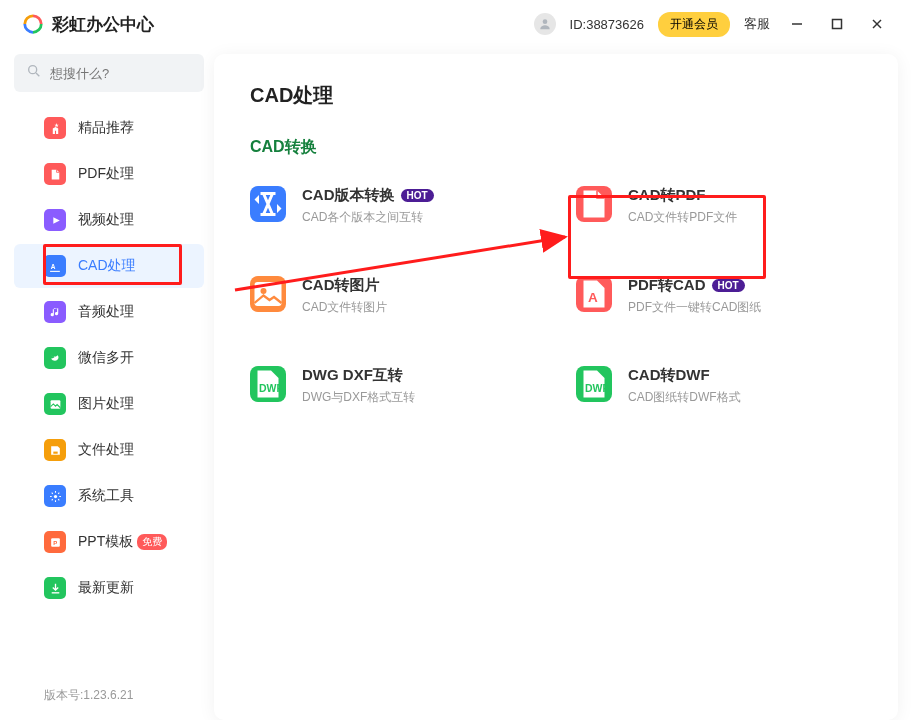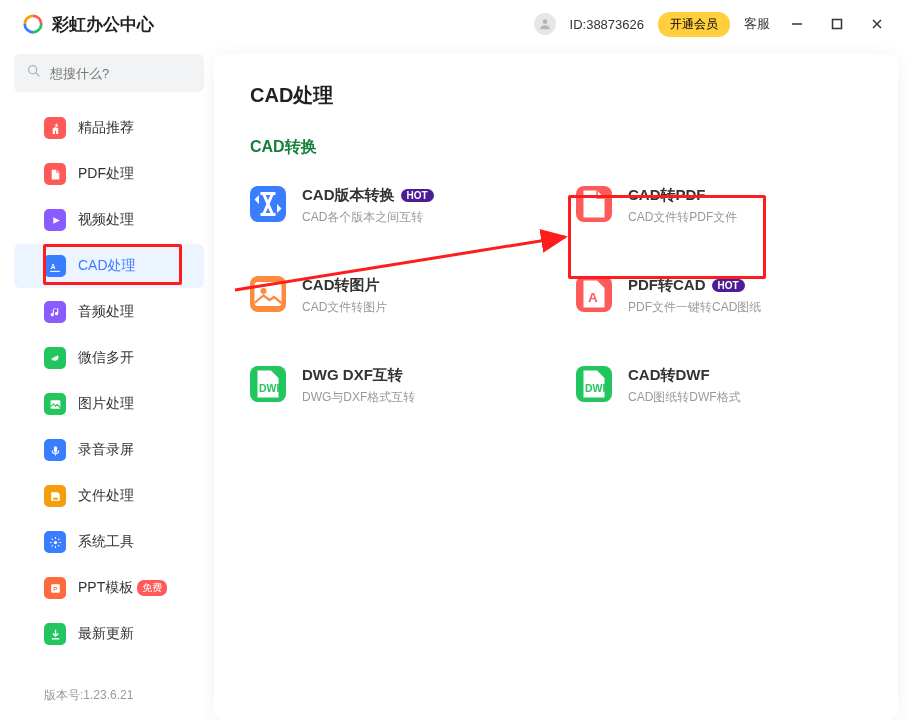--- a/index.html
+++ b/index.html
@@ -158,29 +158,20 @@
           <div class="nav-item">
             <span class="nav-icon" style="background:#22c55e">
               <svg viewBox="0 0 24 24" fill="#fff">
                 <rect x="3" y="4" width="18" height="16" rx="2"></rect>
                 <path d="M3 16l5-5 4 4 3-3 6 6" fill="none" stroke="#22c55e" stroke-width="2"></path>
               </svg>
             </span>
             <span class="nav-item-label">图片处理</span>
           </div>
           <div class="nav-item">
-            <span class="nav-icon" style="background:#3a7dff">
-              <svg viewBox="0 0 24 24" fill="#fff">
-                <rect x="9" y="4" width="6" height="12" rx="3"></rect>
-                <path d="M6 12a6 6 0 0 0 12 0M12 18v3" fill="none" stroke="#fff" stroke-width="2"></path>
-              </svg>
-            </span>
-            <span class="nav-item-label">录音录屏</span>
-          </div>
-          <div class="nav-item">
             <span class="nav-icon" style="background:#f59e0b">
               <svg viewBox="0 0 24 24" fill="#fff">
                 <path d="M4 4h12l4 4v12H4z"></path>
                 <rect x="8" y="14" width="8" height="4" fill="#f59e0b"></rect>
               </svg>
             </span>
             <span class="nav-item-label">文件处理</span>
           </div>
           <div class="nav-item">
             <span class="nav-icon" style="background:#3a7dff">

